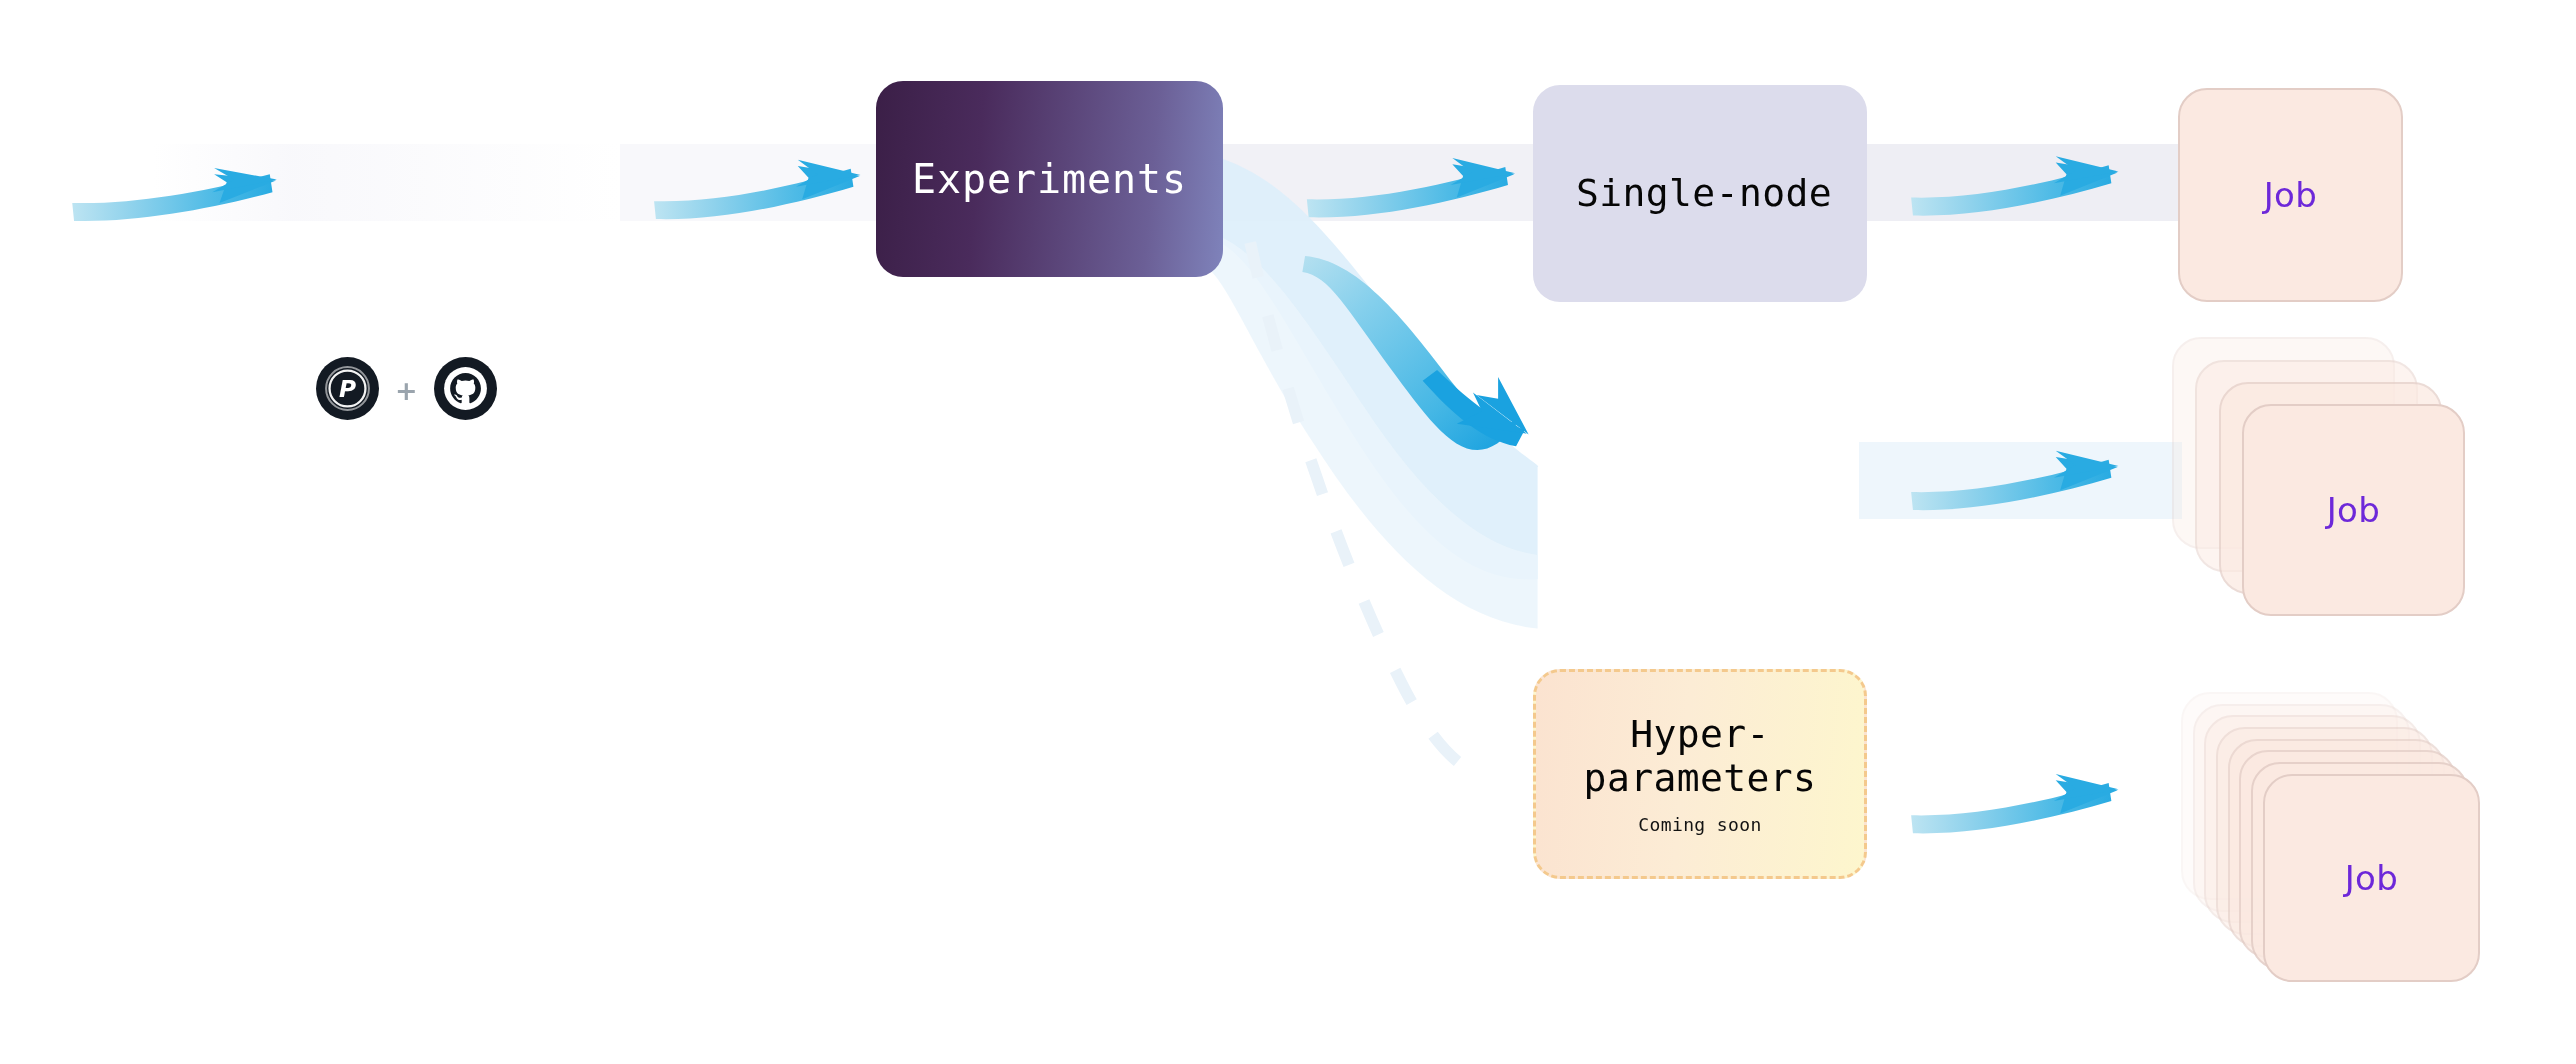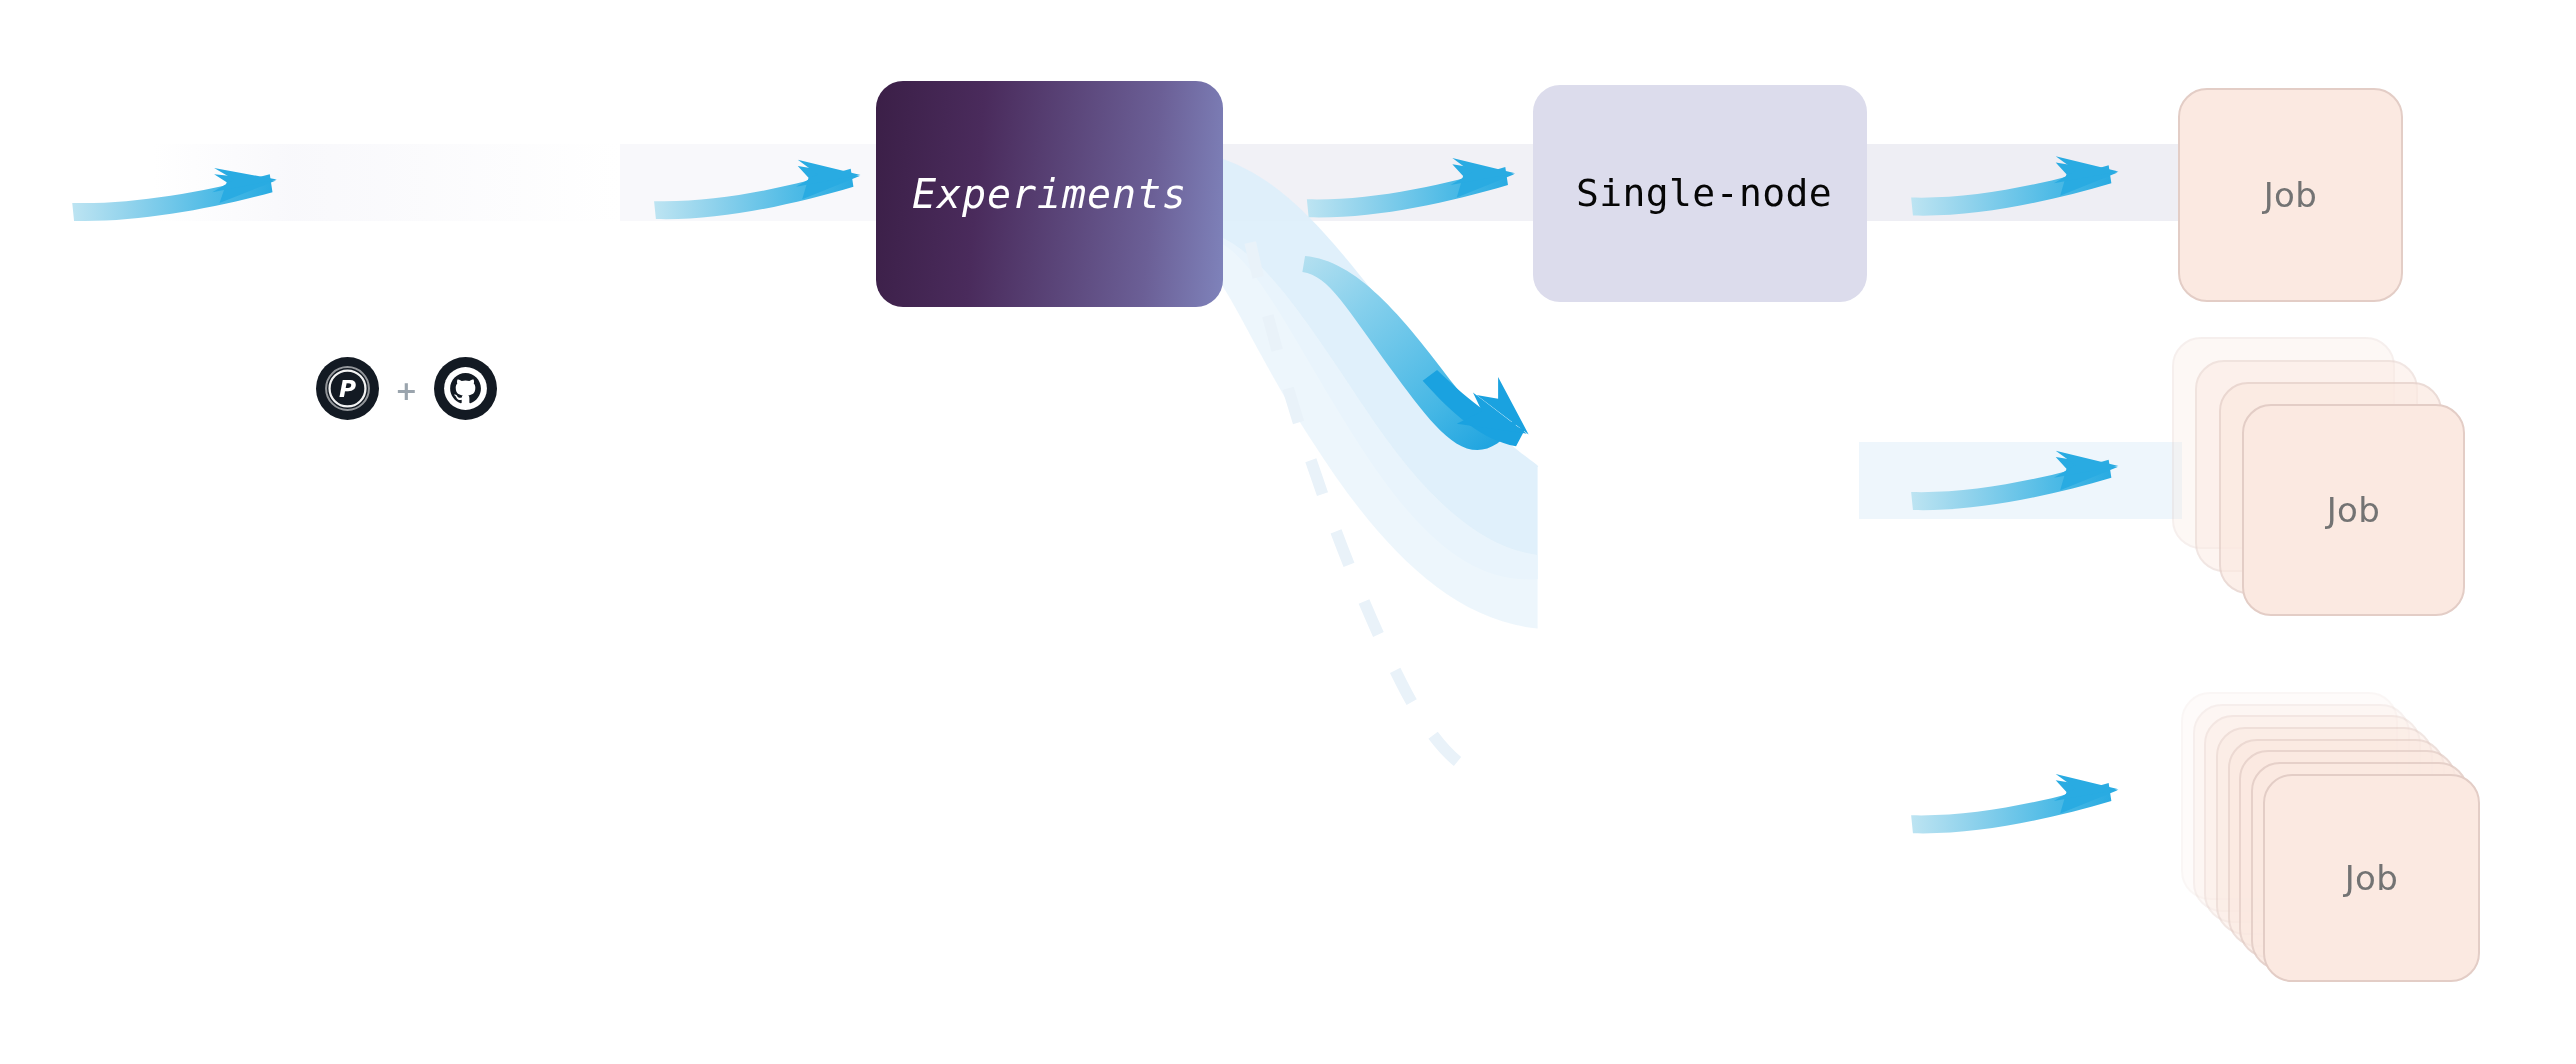--- a/index.html
+++ b/index.html
@@ -60,24 +60,23 @@
     text-decoration-color: #3b5bdb;
     text-decoration-thickness: 1.8px;
     text-underline-offset: 8px;
   }
 
   
   .node-experiments {
     left: 876px;
     top: 81px;
     width: 347px;
-    height: 226px;
+    height: 196px;
     border-radius: 27px;
     background: linear-gradient(95deg, #3b1f47 0%, #4a2b5c 30%, #6b5f96 78%, #7f83bb 100%);
-    font-style: italic;
   }
   .node-experiments .node-label {
     font-size: 40px;
     color: #ffffff;
     letter-spacing: 0.9px;
   }
 
   
   .node-single {
     left: 1533px;
@@ -144,21 +143,21 @@
     background: #fbe9e1;
     border: 2.2px solid #e3cdc6;
     border-radius: 29px;
     display: flex;
     align-items: center;
     justify-content: center;
   }
   .job-card .job-label {
     font-family: "DejaVu Sans", "Liberation Sans", sans-serif;
     font-size: 34px;
-    color: #737373;
+    color: #6d28d9;
     letter-spacing: 0.4px;
   }
 
   
   .band {
     position: absolute;
     height: 77px;
   }
   .band-pre {
     left: 153px;
@@ -298,20 +297,25 @@
 
   <div class="node node-experiments">
     <span class="node-label">Experiments</span>
   </div>
 
   <div class="node node-single">
     <span class="node-label">Single-node</span>
   </div>
 
 
+  <div class="node node-hyper">
+    <span class="node-label">Hyper-
+parameters</span>
+    <span class="node-sub">Coming soon</span>
+  </div>
 
   <div style="position:absolute; left:316px; top:357px; display:flex; align-items:center; gap:16px;">
 
     <span style="display:block;">
       <svg width="63" height="63" viewBox="0 0 100 100" xmlns="http://www.w3.org/2000/svg">
         <circle cx="50" cy="50" r="50" fill="#131a23"></circle>
         <circle cx="50" cy="50" r="34" fill="none" stroke="#ffffff" stroke-width="3.2" opacity="0.55"></circle>
         <circle cx="50" cy="50" r="28.5" fill="none" stroke="#ffffff" stroke-width="3.6" opacity="0.95"></circle>
         <text x="50" y="50" text-anchor="middle" dominant-baseline="central" font-family="DejaVu Sans, sans-serif" font-size="37" font-weight="bold" font-style="italic" fill="#ffffff">P</text>
       </svg>

